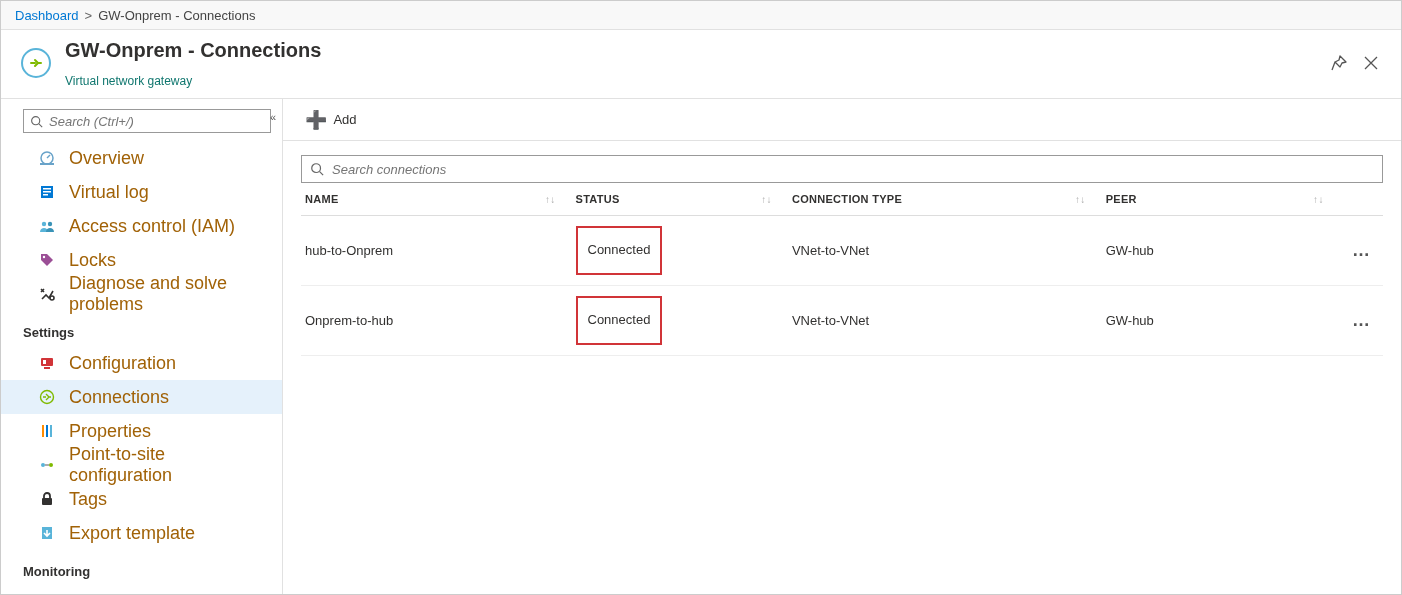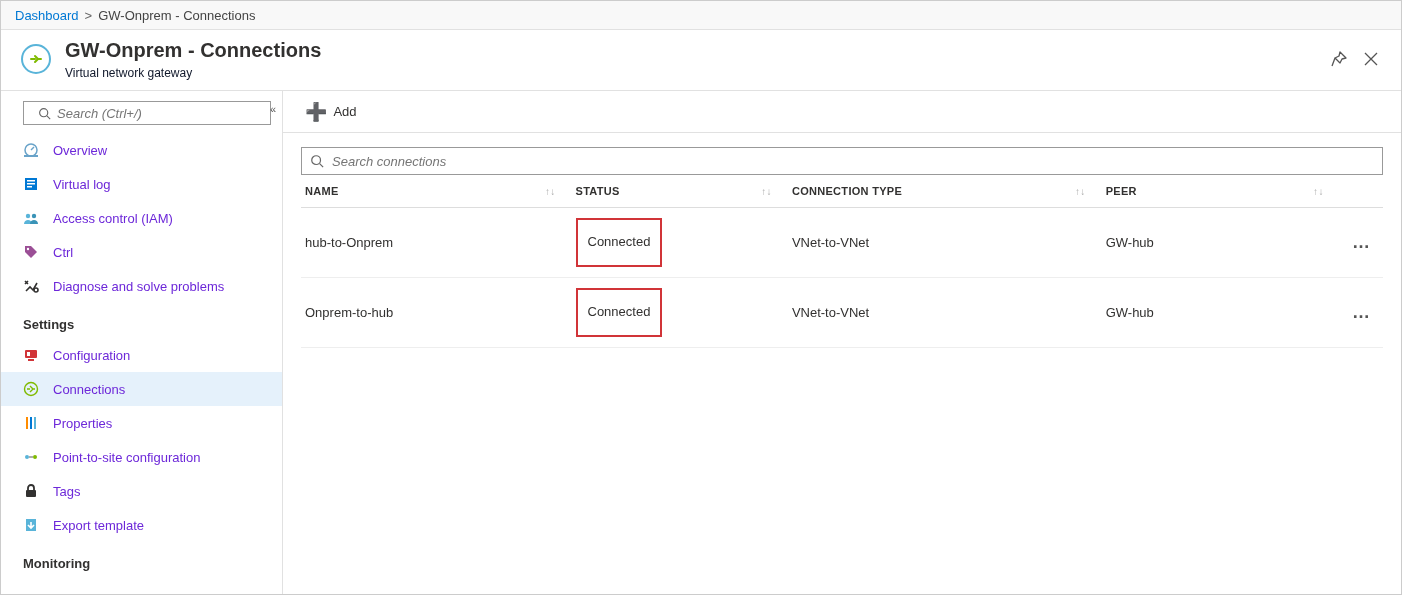--- a/index.html
+++ b/index.html
@@ -37,21 +37,21 @@
   .header .resicon {
     width: 30px; height: 30px;
     border: 2px solid #59b4d9;
     border-radius: 50%;
     display: flex; align-items: center; justify-content: center;
     margin-right: 14px;
     color: #7fba00;
   }
   .header .resicon svg { width: 16px; height: 16px; }
   .header h1 { font-size: 20px; font-weight: 600; line-height: 1.2; }
-  .header .subtitle { font-size: 12px; color: #0f172a; margin-top: 4px; }
+  .header .subtitle { font-size: 12px; color: #0f766e; margin-top: 12px; }
   .header .spacer { flex: 1; }
   .header .hdr-btn {
     width: 32px; height: 32px;
     display: flex; align-items: center; justify-content: center;
     cursor: pointer;
     color: #555;
   }
 
   
   .body {
@@ -78,40 +78,40 @@
   }
   .sidebar .search-wrap {
     padding: 10px 22px 8px 22px;
   }
   .sidebar .search {
     width: 248px;
     height: 24px;
     border: 1px solid #999;
     display: flex;
     align-items: center;
-    padding: 0 14px;
+    padding: 0 6px;
     background: #fff;
   }
   .sidebar .search svg { width: 13px; height: 13px; color: #666; margin-right: 6px; }
   .sidebar .search input {
     border: none; outline: none;
     flex: 1;
     font-size: 13px;
     font-style: italic;
     color: #555;
     background: transparent;
   }
   .nav-item {
     display: flex;
     align-items: center;
     height: 34px;
-    padding: 0 22px;
+    padding: 0 38px;
     cursor: pointer;
-    font-size: 13px;
-    color: #6d28d9;
+    font-size: 18px;
+    color: #a16207;
   }
   .nav-item.selected { background: #e5f1fb; }
   .nav-item .nav-icon {
     width: 16px; height: 16px;
     margin-right: 14px;
     display: flex; align-items: center; justify-content: center;
   }
   .nav-item .nav-icon svg { width: 16px; height: 16px; }
   .nav-group {
     padding: 14px 22px 6px 22px;
@@ -283,21 +283,21 @@
             </svg>
           </span>
           <span>Access control (IAM)</span>
         </div>
         <div class="nav-item">
           <span class="nav-icon">
             <svg viewBox="0 0 16 16">
               <use href="#ic-tags"></use>
             </svg>
           </span>
-          <span>Ctrl</span>
+          <span>Locks</span>
         </div>
         <div class="nav-item">
           <span class="nav-icon">
             <svg viewBox="0 0 16 16">
               <use href="#ic-diagnose"></use>
             </svg>
           </span>
           <span>Diagnose and solve problems</span>
         </div>
       </div>

